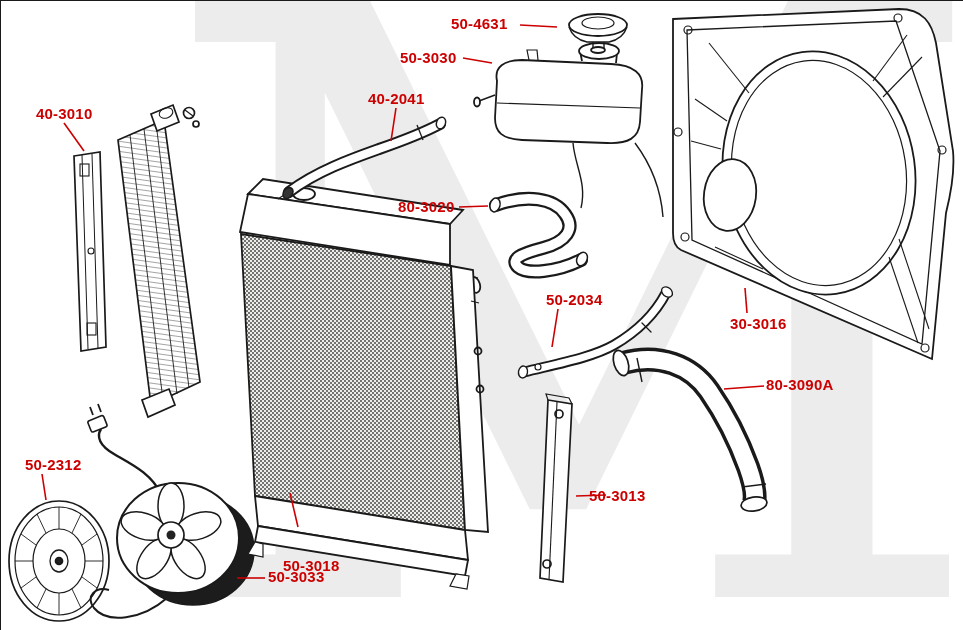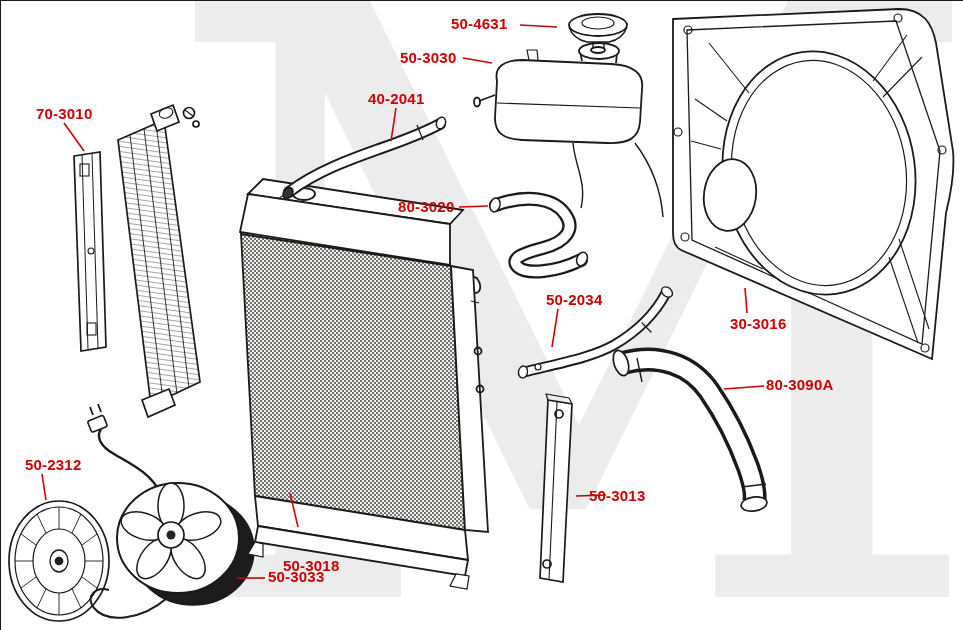--- a/index.html
+++ b/index.html
@@ -232,21 +232,21 @@
       <path d="M605,494 L575,495"></path>
       <path d="M41,473 L45,499"></path>
       <path d="M297,526 L289,492"></path>
       <path d="M264,577 L236,577"></path>
     </g>
   </svg>
 
   <div class="label" style="left:450px;top:14px">50-4631</div>
   <div class="label" style="left:399px;top:48px">50-3030</div>
   <div class="label" style="left:367px;top:89px">40-2041</div>
-  <div class="label" style="left:35px;top:104px">70-3010</div>
+  <div class="label" style="left:35px;top:104px">40-3010</div>
   <div class="label" style="left:397px;top:197px">80-3020</div>
   <div class="label" style="left:545px;top:290px">50-2034</div>
   <div class="label" style="left:729px;top:314px">30-3016</div>
   <div class="label" style="left:765px;top:375px">80-3090A</div>
   <div class="label" style="left:588px;top:486px">50-3013</div>
   <div class="label" style="left:24px;top:455px">50-2312</div>
   <div class="label" style="left:282px;top:556px">50-3018</div>
   <div class="label" style="left:267px;top:567px">50-3033</div>
 
 </div>

